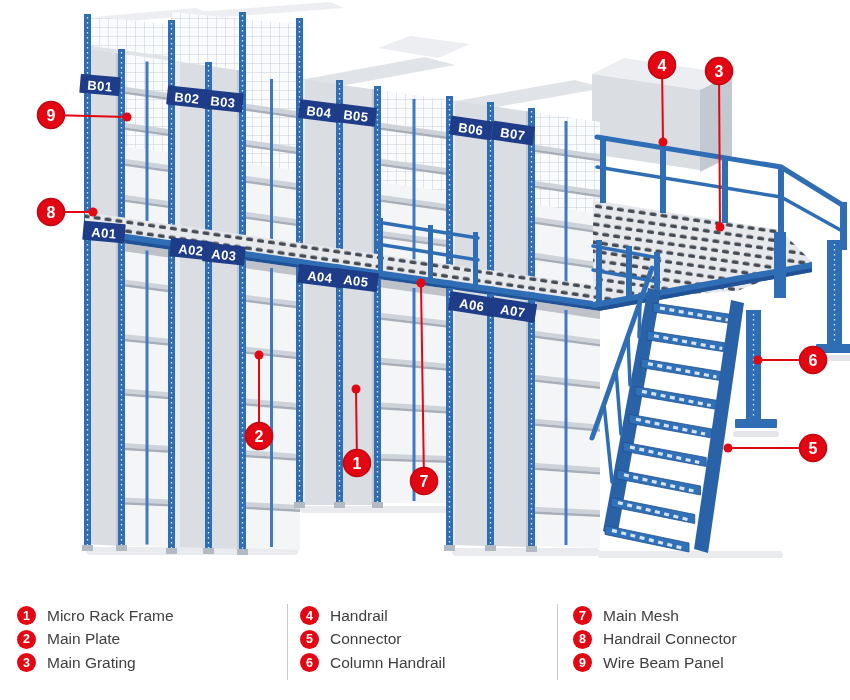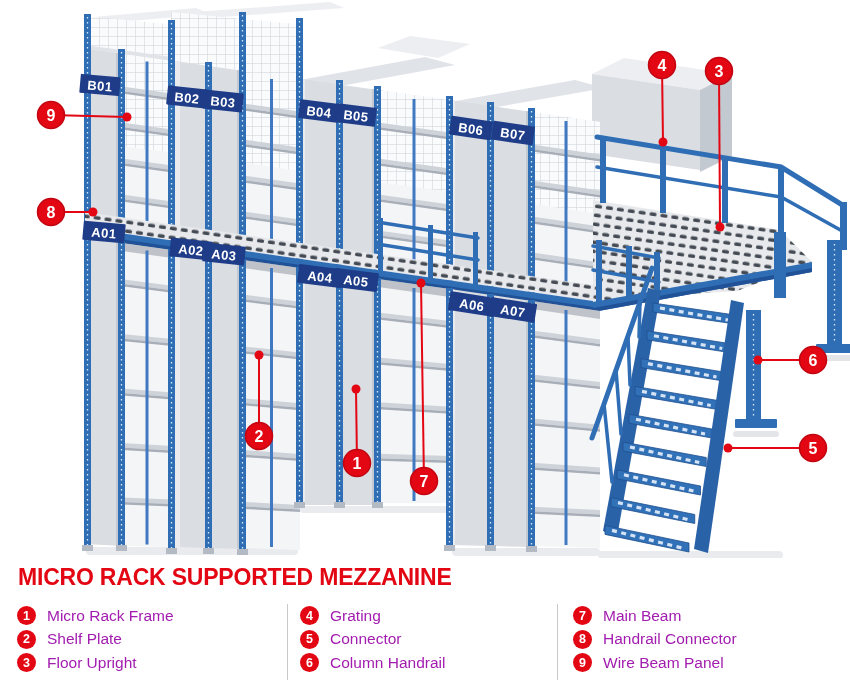--- a/index.html
+++ b/index.html
@@ -39,21 +39,21 @@
   
   .caption{position:absolute;left:0;top:558px;width:850px;height:142px;background:#fff;}
   .diagram-title{position:absolute;left:18px;top:6px;font-size:23px;font-weight:bold;color:#e30613;letter-spacing:-.2px;white-space:nowrap;}
   .legend{position:absolute;top:48px;left:0;width:850px;height:90px;}
   .legend-col{position:absolute;top:0;}
   .legend-col.c1{left:17px}
   .legend-col.c2{left:300px}
   .legend-col.c3{left:573px}
   .legend-item{display:flex;align-items:center;height:19px;margin-bottom:4.5px;}
   .legend-num{width:19px;height:19px;border-radius:50%;background:#e30613;color:#fff;font-size:12.5px;font-weight:bold;display:flex;align-items:center;justify-content:center;margin-right:11px;flex:0 0 19px;}
-  .legend-label{font-size:15.5px;color:#a21caf;white-space:nowrap;}
+  .legend-label{font-size:15.5px;color:#404040;white-space:nowrap;}
   .legend-divider{position:absolute;top:-2px;width:1px;height:76px;background:#c9c9c9;}
   .legend-divider.d1{left:287px}
   .legend-divider.d2{left:557px}
 </style>
 </head>
 <body>
 
 <div class="stage">
 
   <svg id="illustration" width="850" height="558" viewBox="0 0 850 558">
@@ -475,59 +475,58 @@
       <g>
         <line class="callout-line" x1="51" y1="115" x2="127" y2="117"></line>
         <circle class="callout-dot" cx="127" cy="117" r="4.5"></circle>
         <circle class="callout-circle" cx="51" cy="115" r="13.5"></circle>
         <text class="callout-num" x="51" y="121">9</text>
       </g>
     </g>
   </svg>
 
   <div class="caption">
-    <div class="diagram-title">MICRO RACK SUPPORTED MEZZANINE</div>
     <div class="legend">
       <div class="legend-divider d1"></div>
       <div class="legend-divider d2"></div>
 
       <div class="legend-col c1">
         <div class="legend-item">
           <span class="legend-num">1</span>
           <span class="legend-label">Micro Rack Frame</span>
         </div>
         <div class="legend-item">
           <span class="legend-num">2</span>
-          <span class="legend-label">Shelf Plate</span>
+          <span class="legend-label">Main Plate</span>
         </div>
         <div class="legend-item">
           <span class="legend-num">3</span>
-          <span class="legend-label">Floor Upright</span>
+          <span class="legend-label">Main Grating</span>
         </div>
       </div>
 
       <div class="legend-col c2">
         <div class="legend-item">
           <span class="legend-num">4</span>
-          <span class="legend-label">Grating</span>
+          <span class="legend-label">Handrail</span>
         </div>
         <div class="legend-item">
           <span class="legend-num">5</span>
           <span class="legend-label">Connector</span>
         </div>
         <div class="legend-item">
           <span class="legend-num">6</span>
           <span class="legend-label">Column Handrail</span>
         </div>
       </div>
 
       <div class="legend-col c3">
         <div class="legend-item">
           <span class="legend-num">7</span>
-          <span class="legend-label">Main Beam</span>
+          <span class="legend-label">Main Mesh</span>
         </div>
         <div class="legend-item">
           <span class="legend-num">8</span>
           <span class="legend-label">Handrail Connector</span>
         </div>
         <div class="legend-item">
           <span class="legend-num">9</span>
           <span class="legend-label">Wire Beam Panel</span>
         </div>
       </div>

